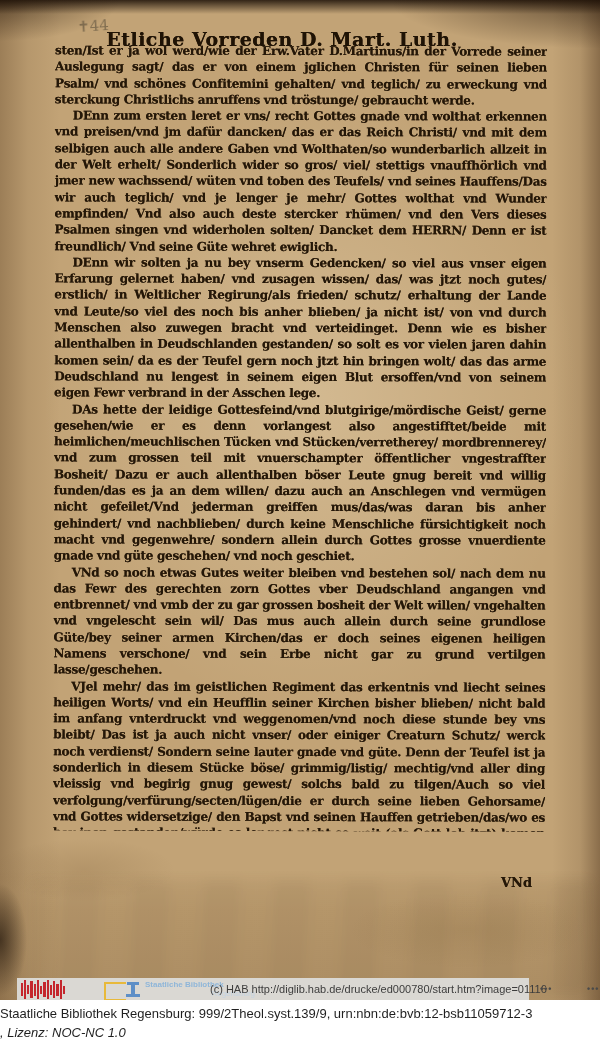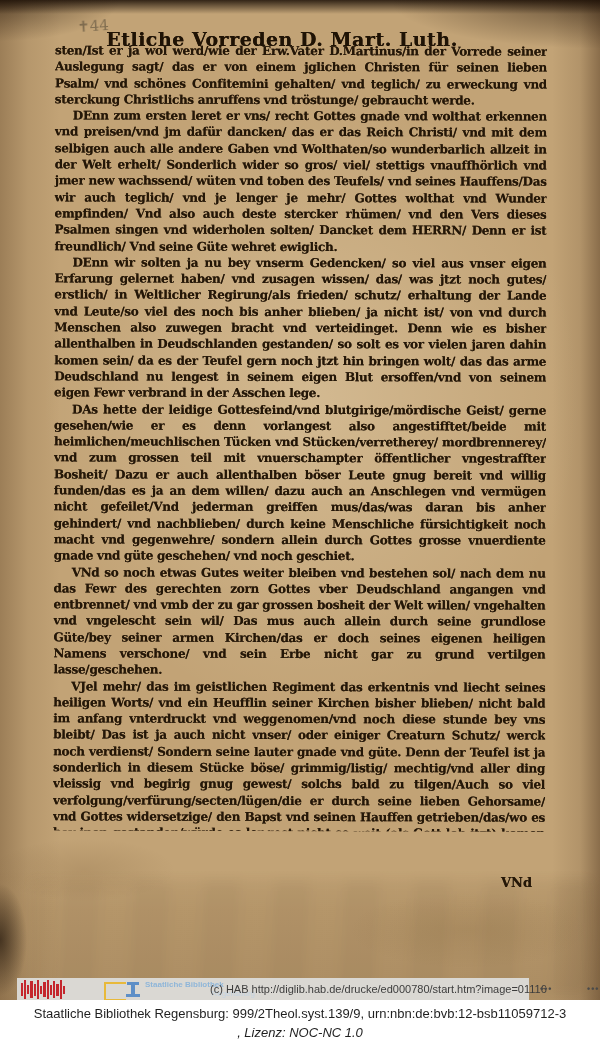--- a/index.html
+++ b/index.html
@@ -81,21 +81,21 @@
   }
   .wm-dots{
     position:absolute;top:6px;font-size:9px;letter-spacing:1px;
     color:#4a4a4a;font-weight:bold;
   }
   .wm-dots1{left:523px;}
   .wm-dots2{left:570px;}
   
   .footer{
     position:absolute;left:0;top:1000px;width:600px;height:41px;
-    background:#ffffff;text-align:center;
+    background:#ffffff;text-align:left;
     color:#1f1f1f;font-size:13px;
   }
   .footer .f1{margin-top:6px;}
   .footer .f2{margin-top:4px;font-style:italic;}
 </style>
 </head>
 <body>
 
 <div class="screen">
 

